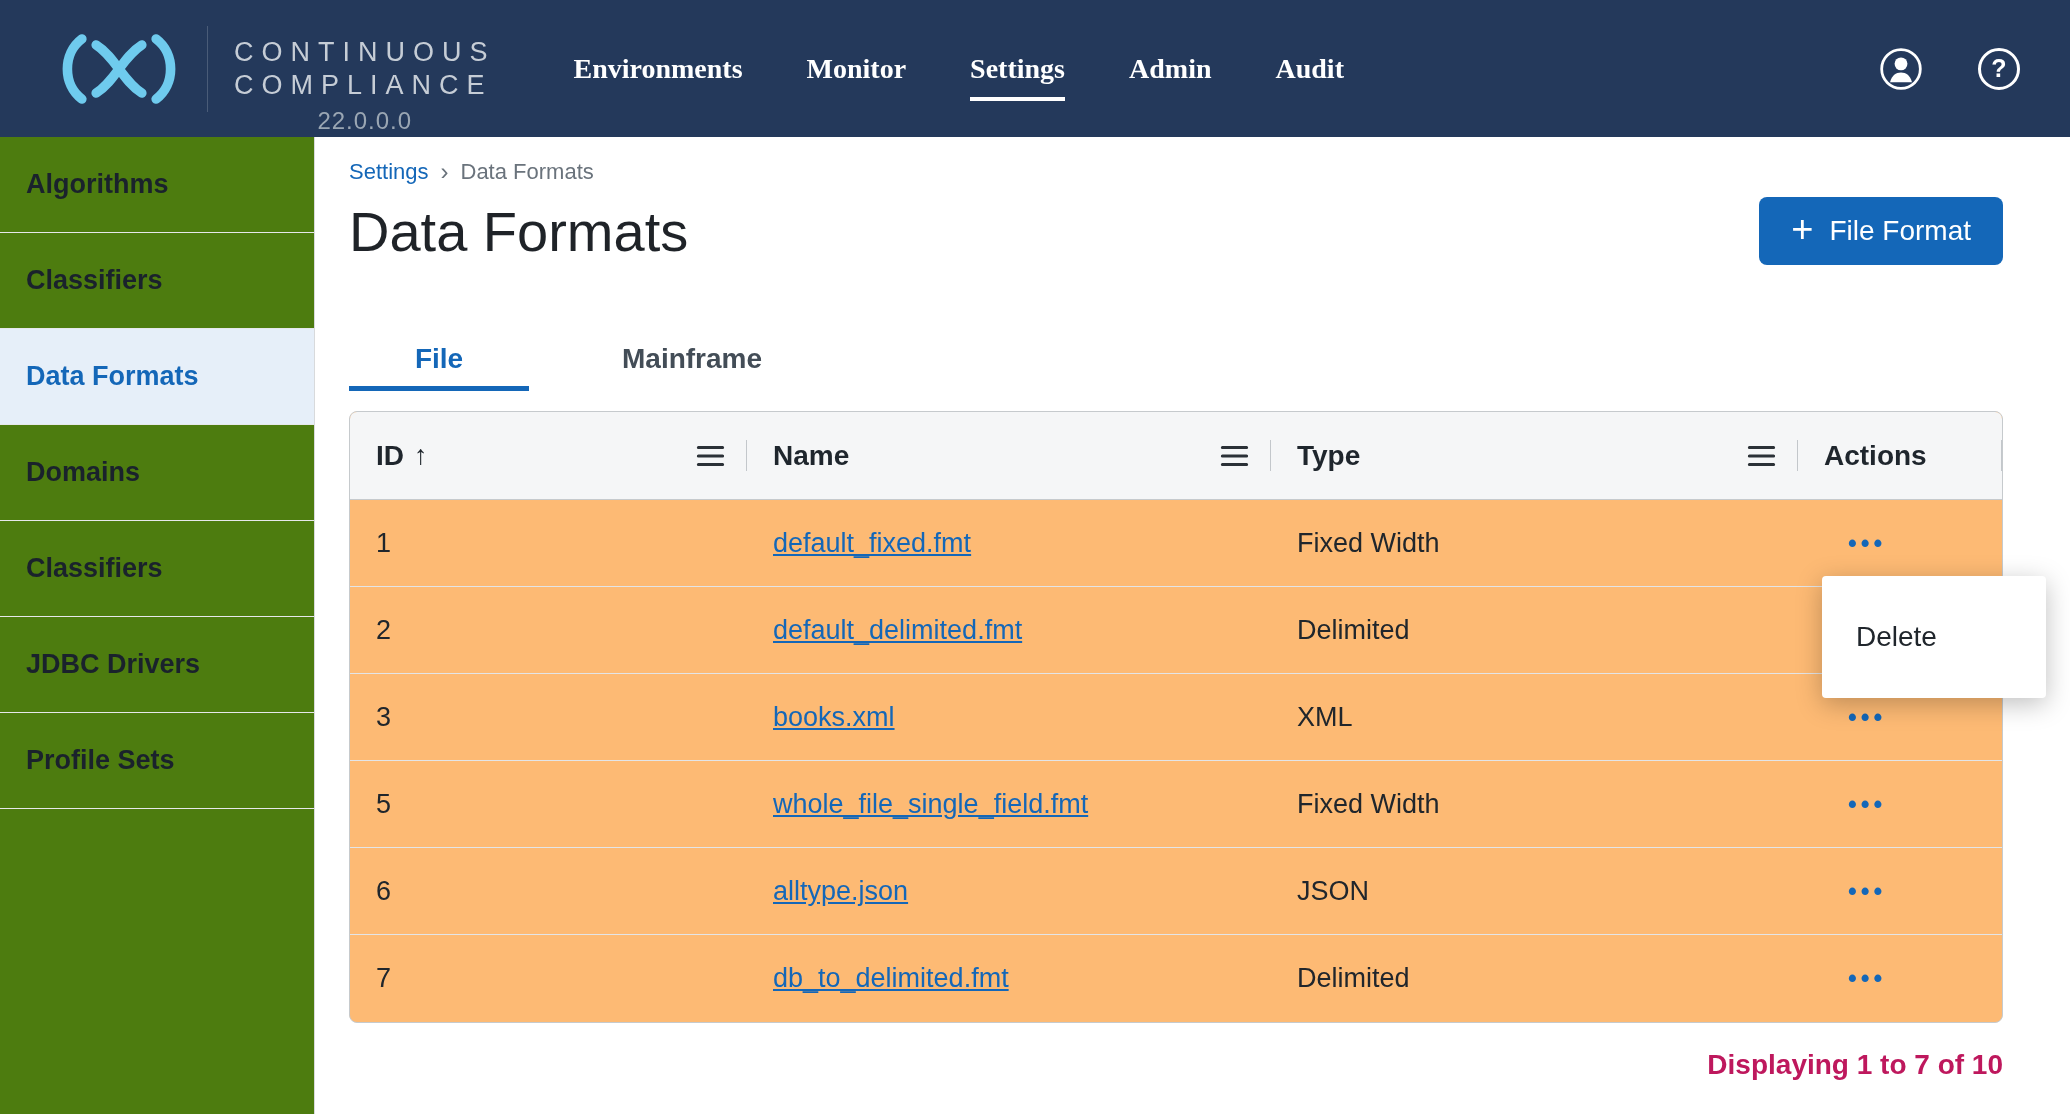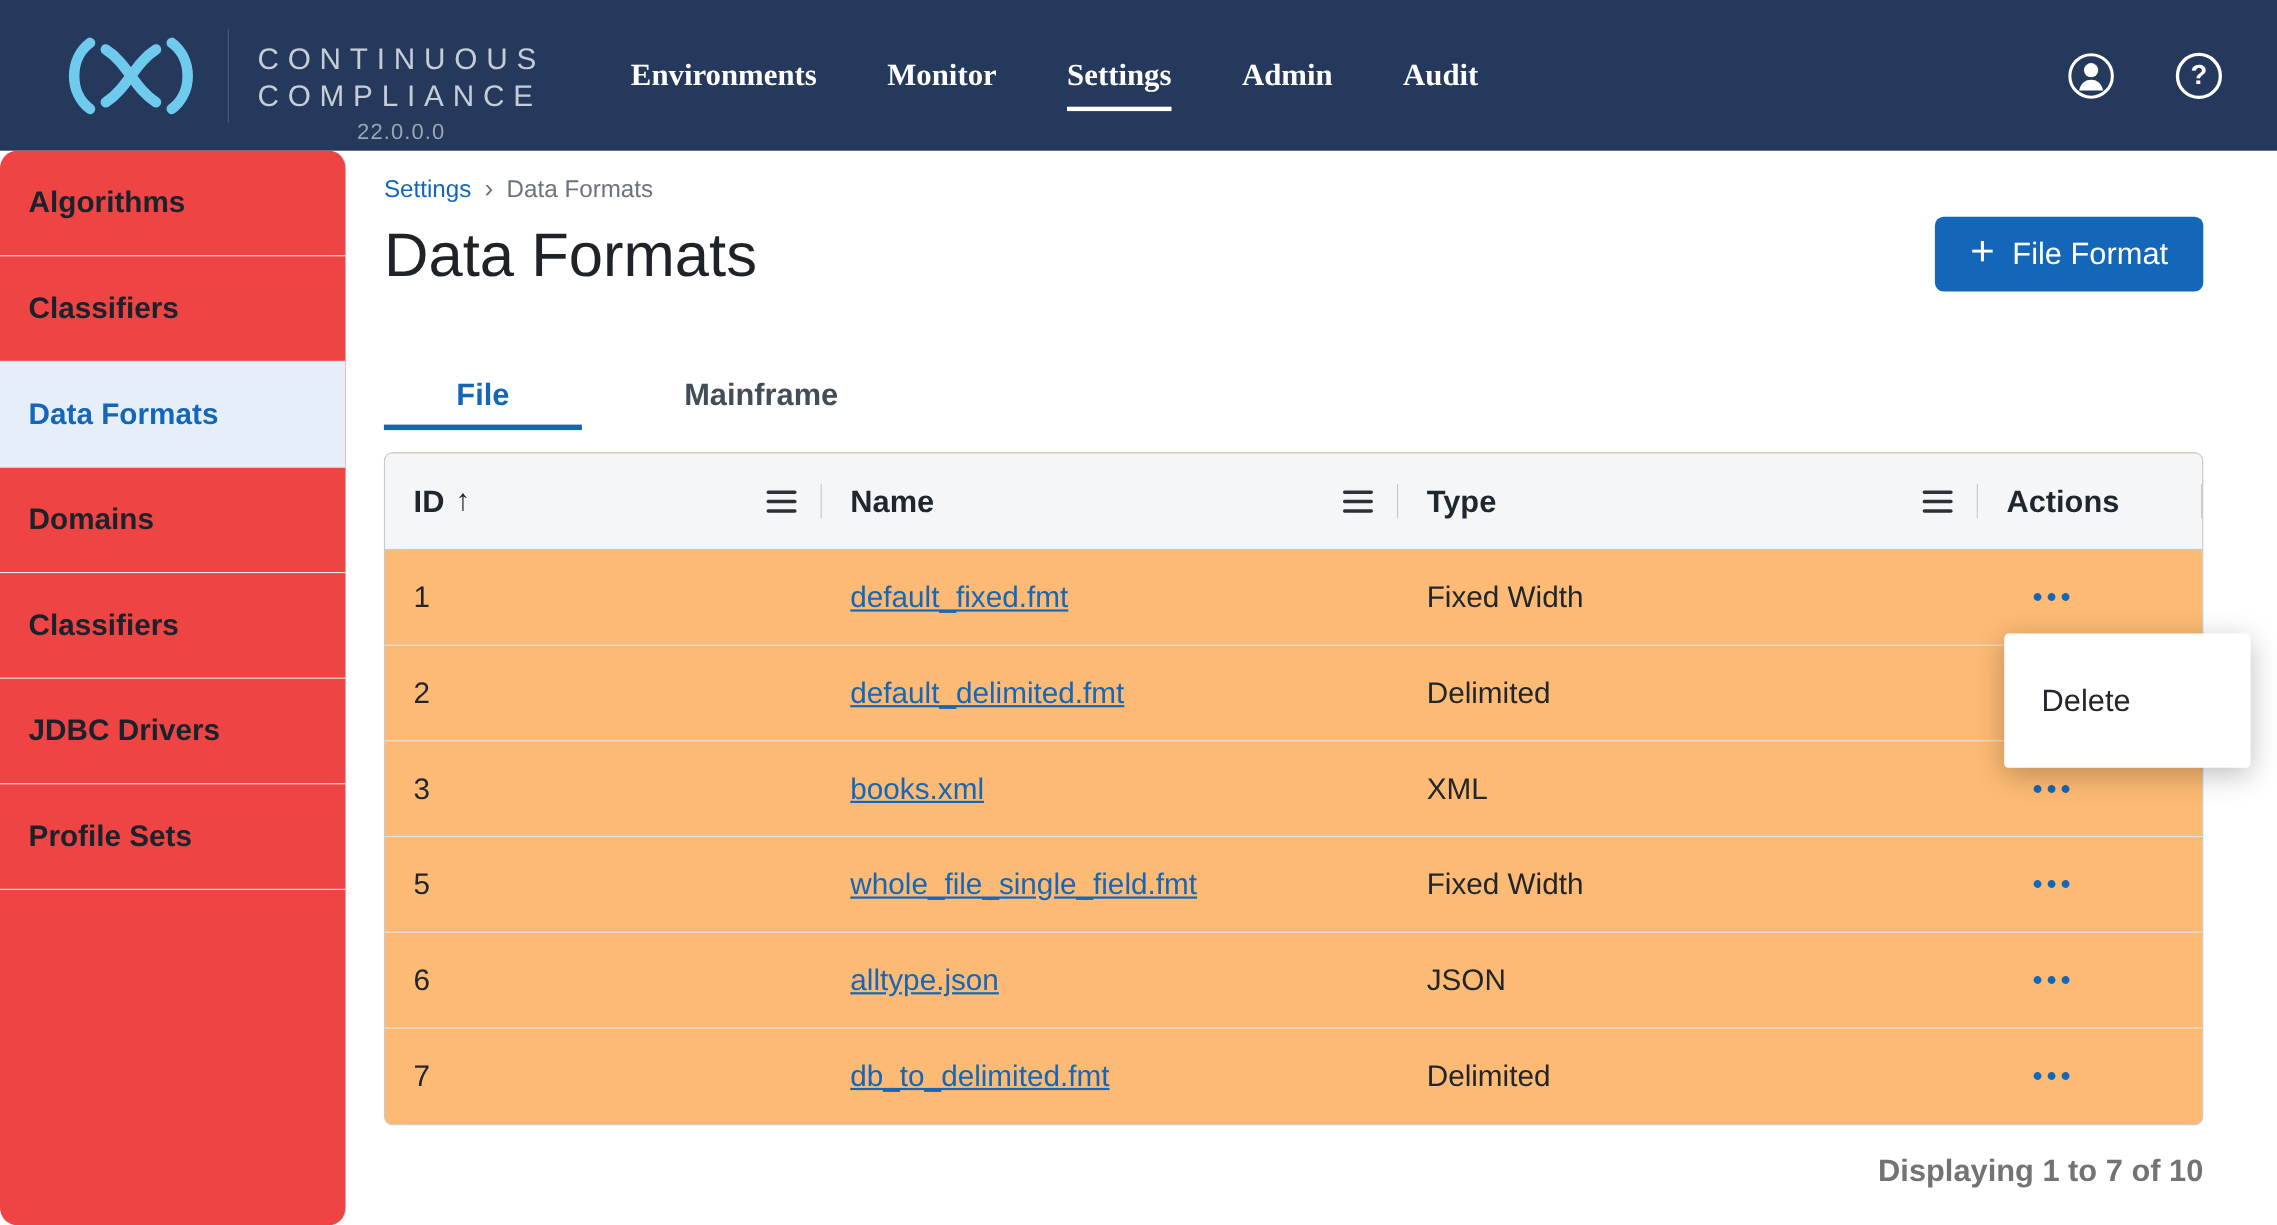--- a/index.html
+++ b/index.html
@@ -7,35 +7,35 @@
               font-family:"Liberation Sans", sans-serif; }
 
   
   .navbar { height:137px; background:#24395B; display:flex; align-items:center;
             padding:0 50px 0 53px; }
   .brand-group { display:flex; align-items:center; }
   .logo-svg { width:132px; height:72px; display:block; }
   .brand-divider { width:1px; height:86px; background:#4A5C78; margin:0 26px 0 22px; }
   .brand-text { display:flex; flex-direction:column;margin-top:33px; }
   .brand-line { color:#C6CDD6; font-size:27px; letter-spacing:8px; line-height:33px; font-weight:400; }
-  .brand-version { color:#9AA6B3; font-size:20px; letter-spacing:1px; text-align:center; margin-top:5px; }
+  .brand-version { color:#9AA6B3; font-size:24px; letter-spacing:1px; text-align:center; margin-top:5px; }
 
   .nav-menu { display:flex; align-items:center; gap:64px; margin-left:78px;font-family:Liberation Serif, serif; }
   .nav-item { color:#ffffff; font-size:28px; font-weight:700; position:relative; cursor:pointer; white-space:nowrap; }
   .nav-item.active::after { content:''; position:absolute; left:0; right:0; bottom:-16px; height:4px; background:#ffffff; }
 
   .nav-icons { margin-left:auto; display:flex; align-items:center; gap:54px; }
   .avatar-svg { width:46px; height:46px; display:block; cursor:pointer; }
   .help-icon { width:42px; height:42px; border:3px solid #ffffff; border-radius:50%;
                display:flex; align-items:center; justify-content:center; cursor:pointer; }
   .help-icon span { color:#ffffff; font-size:25px; font-weight:700; }
 
   
   .sidebar { position:absolute; left:0; top:137px; bottom:0; width:315px;
-             background:#ef4444; border-right:1px solid #D8DADC;border-radius:16px; }
+             background:#4d7c0f; border-right:1px solid #D8DADC; }
   .side-item { height:96px; display:flex; align-items:center; padding-left:26px;
                border-bottom:1px solid #E6E8EA; font-size:27px; font-weight:700;
                color:#1A222C; cursor:pointer; }
   .side-item.active { background:#E6EFF9; color:#1467B8; }
 
   
   .main { margin-left:315px; padding:20px 67px 0 34px; position:relative; }
 
   .breadcrumb { display:flex; align-items:center; gap:12px; height:30px; }
   .crumb-link { color:#1467B8; font-size:22px; cursor:pointer; }
@@ -66,21 +66,21 @@
   .sp { flex:1; }
   .col-menu { display:block; }
 
   .trow { display:grid; grid-template-columns:397px 524px 527px 1fr; height:87px;
           border-bottom:1px solid #E3E5E7; }
   .trow:last-child { border-bottom:none; }
   .td { display:flex; align-items:center; padding-left:26px; font-size:27px; color:#20262C; }
   .name-link { color:#1467B8; text-decoration:underline; cursor:pointer; }
   .dots { color:#1467B8; font-size:25px; font-weight:700; letter-spacing:4px; margin-left:24px; cursor:pointer; }
 
-  .footer-row { margin-top:26px; text-align:right; font-size:28px; font-weight:700; color:#737373; }
+  .footer-row { margin-top:26px; text-align:right; font-size:28px; font-weight:700; color:#be185d; }
 
   
   .context-menu { position:absolute; left:1822px; top:576px; width:224px; padding:30px 0;
                   background:#ffffff; border-radius:4px; z-index:10;
                   box-shadow:0 6px 26px rgba(0,0,0,0.25); }
   .menu-item { height:62px; display:flex; align-items:center; padding:0 34px;
                font-size:28px; color:#20262C; cursor:pointer; }
 </style>
 </head>
 <body>

